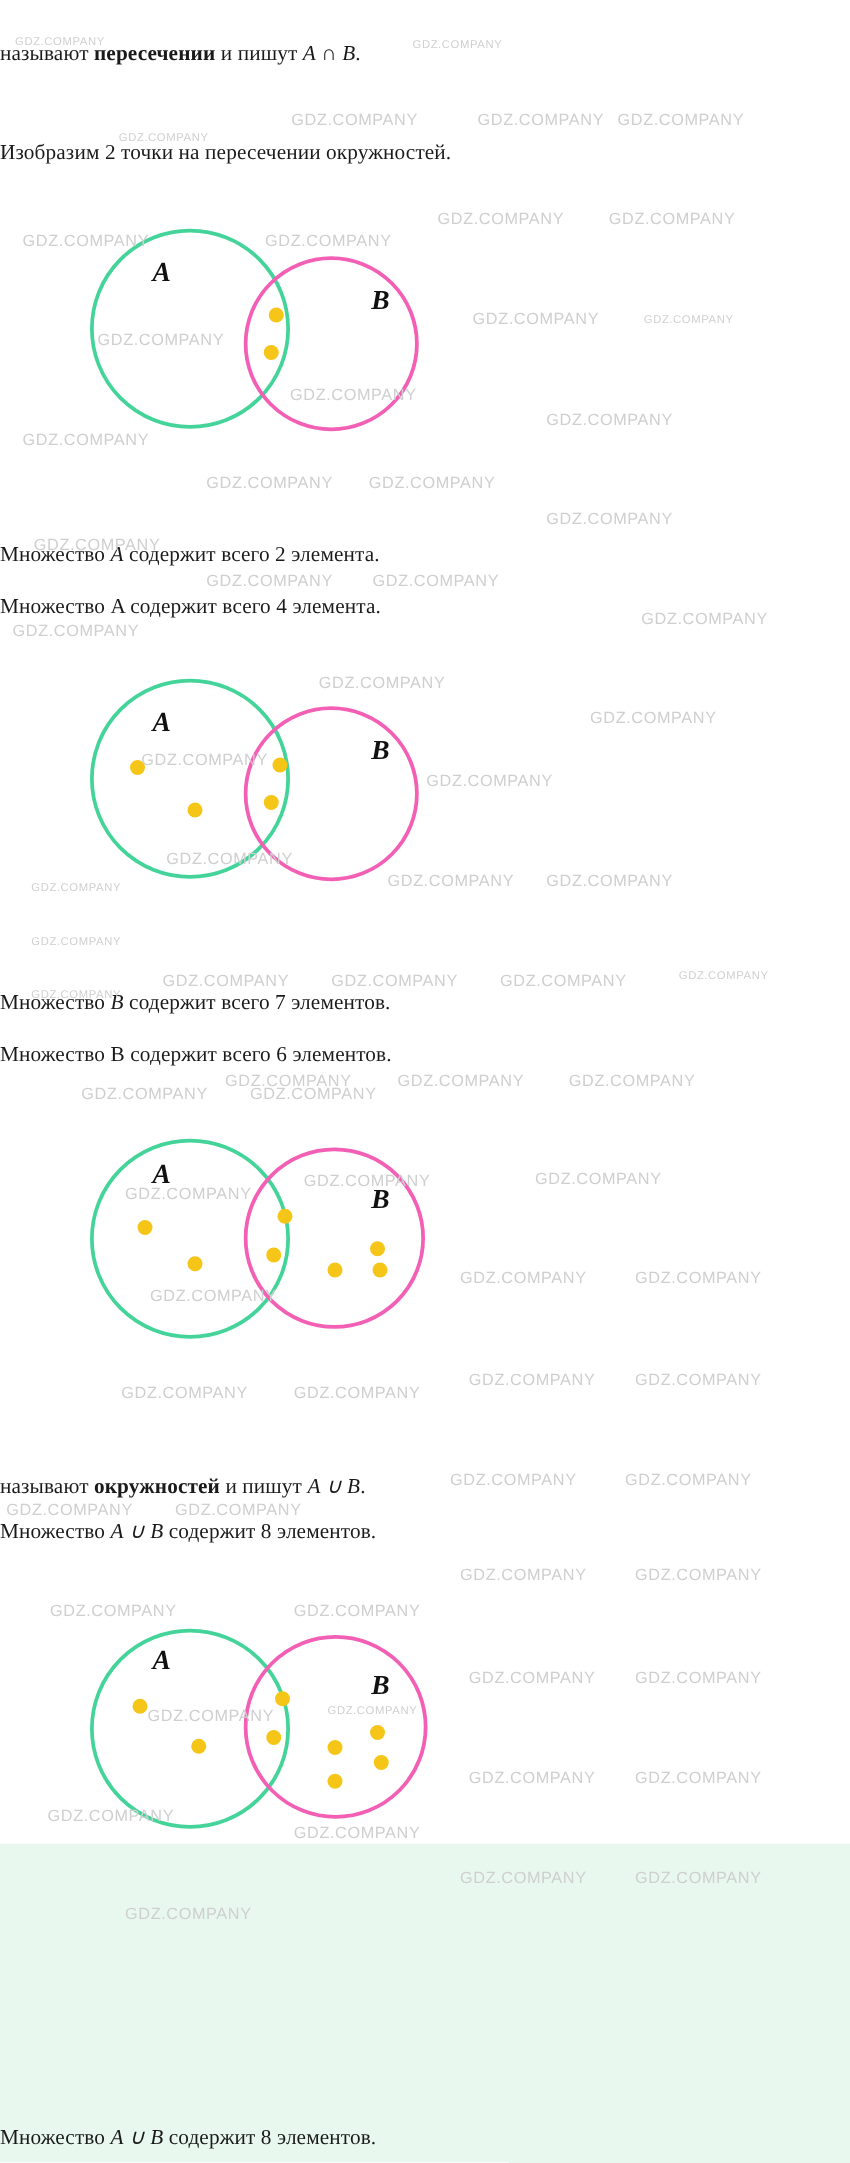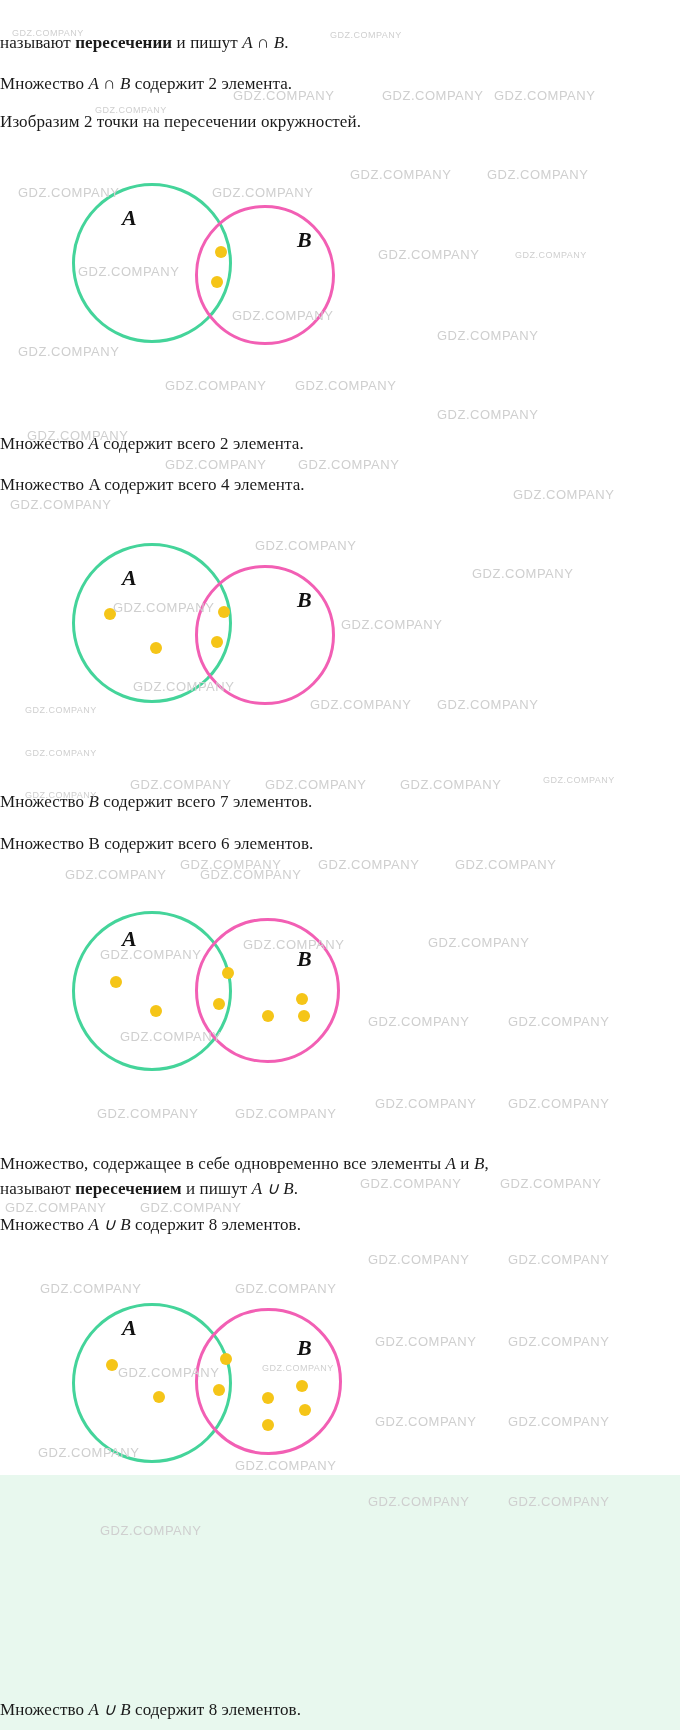--- a/index.html
+++ b/index.html
@@ -70,23 +70,20 @@
 </style>
 </head>
 <body>
 
 <div class="page">
 
   <div class="para" style="left:0px; top:31px;">
     <span>называют </span><b>пересечении</b><span> и пишут </span><span class="math">A&nbsp;∩&nbsp;B</span><span>.</span>
   </div>
 
-  <div class="para" style="left:0px; top:72px;">
-    <span>Множество </span><span class="math">A&nbsp;∩&nbsp;B</span><span> содержит 2 элемента.</span>
-  </div>
   <div class="para" style="left:0px; top:110px;">Изобразим 2 точки на пересечении окружностей.</div>
 
   <div class="venn" style="left:0px; top:160px; width:680px; height:230px;">
     <div class="circle green" style="left:72px; top:23px; width:160px; height:160px;"></div>
     <div class="circle pink" style="left:195px; top:45px; width:140px; height:140px;"></div>
     <div class="setlabel" style="left:122px; top:45px;">A</div>
     <div class="setlabel" style="left:297px; top:67px;">B</div>
     <div class="dot" style="left:215px; top:86px;"></div>
     <div class="dot" style="left:211px; top:116px;"></div>
   </div>
@@ -119,25 +116,22 @@
     <div class="setlabel" style="left:297px; top:58px;">B</div>
     <div class="dot" style="left:110px; top:88px;"></div>
     <div class="dot" style="left:150px; top:117px;"></div>
     <div class="dot" style="left:222px; top:79px;"></div>
     <div class="dot" style="left:213px; top:110px;"></div>
     <div class="dot" style="left:262px; top:122px;"></div>
     <div class="dot" style="left:296px; top:105px;"></div>
     <div class="dot" style="left:298px; top:122px;"></div>
   </div>
 
-  <div class="para" style="left:0px; top:1152px;">
-    <span>Множество, содержащее в себе одновременно все элементы </span><span class="math">A</span><span> и </span><span class="math">B</span><span>,</span>
-  </div>
   <div class="para" style="left:0px; top:1177px;">
-    <span>называют </span><b>пересечением</b><span> и пишут </span><span class="math">A&nbsp;∪&nbsp;B</span><span>.</span>
+    <span>называют </span><b>окружностей</b><span> и пишут </span><span class="math">A&nbsp;∪&nbsp;B</span><span>.</span>
   </div>
   <div class="para" style="left:0px; top:1213px;">
     <span>Множество </span><span class="math">A&nbsp;∪&nbsp;B</span><span> содержит 8 элементов.</span>
   </div>
 
   <div class="venn" style="left:0px; top:1280px; width:680px; height:215px;">
     <div class="circle green" style="left:72px; top:23px; width:160px; height:160px;"></div>
     <div class="circle pink" style="left:195px; top:28px; width:147px; height:147px;"></div>
     <div class="setlabel" style="left:122px; top:35px;">A</div>
     <div class="setlabel" style="left:297px; top:55px;">B</div>

